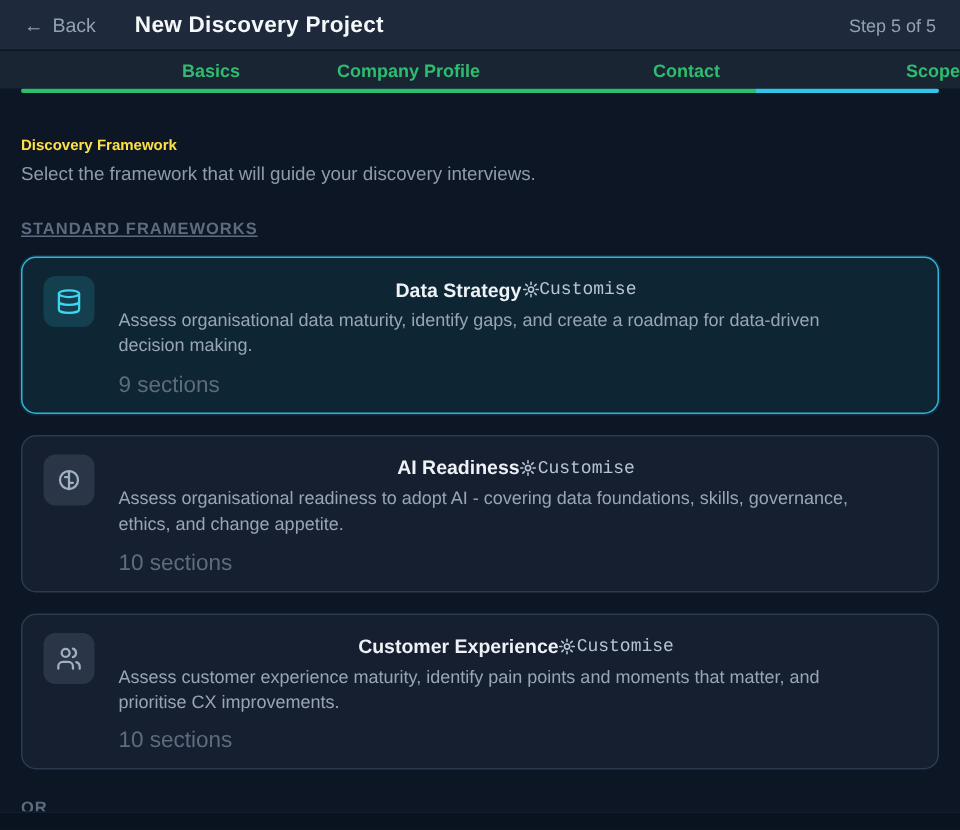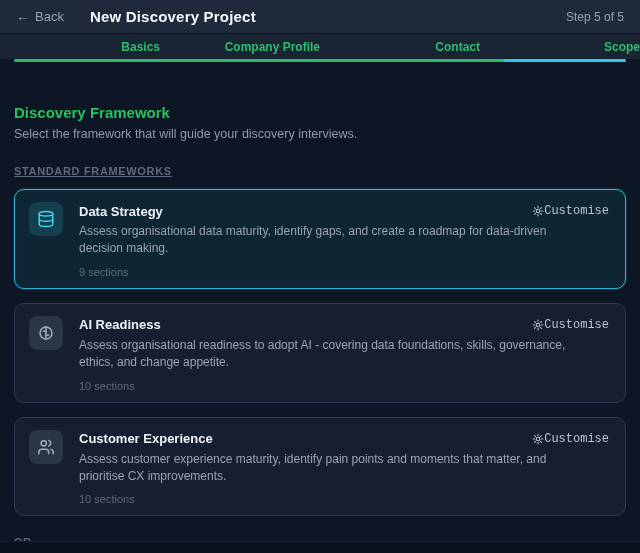--- a/index.html
+++ b/index.html
@@ -29,21 +29,21 @@
   .tab.completed { color:#2dbd6e; }
   .tab.active    { color:#31c6e8; }
   .progress-track {
     height:3px; margin:0 14px; border-radius:2px; overflow:hidden;
     display:flex; background:#1a2534;
   }
   .progress-done   { width:80%; background:#2dbd6e; }
   .progress-active { width:20%; background:#31c6e8; }
   
   .content { padding:0 14px; }
-  .section-heading { margin-top:42px; font-size:15px; font-weight:700; color:#22c55e; }
+  .section-heading { margin-top:30px; font-size:10px; font-weight:700; color:#fde047; }
   .section-sub { margin-top:6px; font-size:12.5px; color:#8e9bad; }
   .group-label {
     margin-top:24px; font-size:11px; font-weight:600;
     color:#5d6b7e; letter-spacing:.06em;text-decoration:underline;
   }
   .card-list { margin-top:12px; display:flex; flex-direction:column; gap:14px; }
   .card {
     background:#151f30; border:1px solid #2c3a50; border-radius:10px;
     padding:12px 16px 10px 14px;
     display:grid; grid-template-columns:34px 1fr; column-gap:16px;
@@ -53,29 +53,29 @@
     background:#0e2533; border:1.5px solid #2db4d8;
     box-shadow:0 0 0 1px rgba(45,180,216,.15);
   }
   .chip {
     width:34px; height:34px; border-radius:8px;
     background:#2a3547; color:#9fb0c3;
     display:flex; align-items:center; justify-content:center;
     grid-row:span 3;
   }
   .card.selected .chip { background:rgba(49,198,232,.16); color:#3fd6f2; }
-  .title-row { display:flex; justify-content:space-between; align-items:center; min-height:18px; }
+  .title-row { display:flex; justify-content:center; align-items:center; min-height:18px; }
   .card-title { font-size:13px; font-weight:700; color:#eef2f7; }
   .customise-btn {
     display:flex; align-items:center; gap:0;
     font-size:12px; color:#b9c4d2; background:none; border:none; cursor:pointer;
     font-family:Liberation Mono, monospace;
   }
   .card-desc { grid-column:2; font-size:12px; color:#98a5b6; line-height:1.45; margin-top:3px; padding-right:16px; }
-  .card-sections { grid-column:2; font-size:11px; color:#5d6b7e; margin-top:8px; }
+  .card-sections { grid-column:2; font-size:15px; color:#5d6b7e; margin-top:8px; }
   .or-label { margin:20px 0 12px; font-size:11px; font-weight:600; color:#5d6b7e; letter-spacing:.05em; }
   .decide-card {
     background:#141e2e; border:1px solid #2c3a50; border-radius:10px;
     padding:11px 16px; display:flex; align-items:center; gap:16px; cursor:pointer;
   }
   .footer-strip {
     position:absolute; left:0; bottom:0; width:100%; height:12px;
     background:#0a121f; border-top:1px solid #131d2c;
   }
   svg { display:block; }

